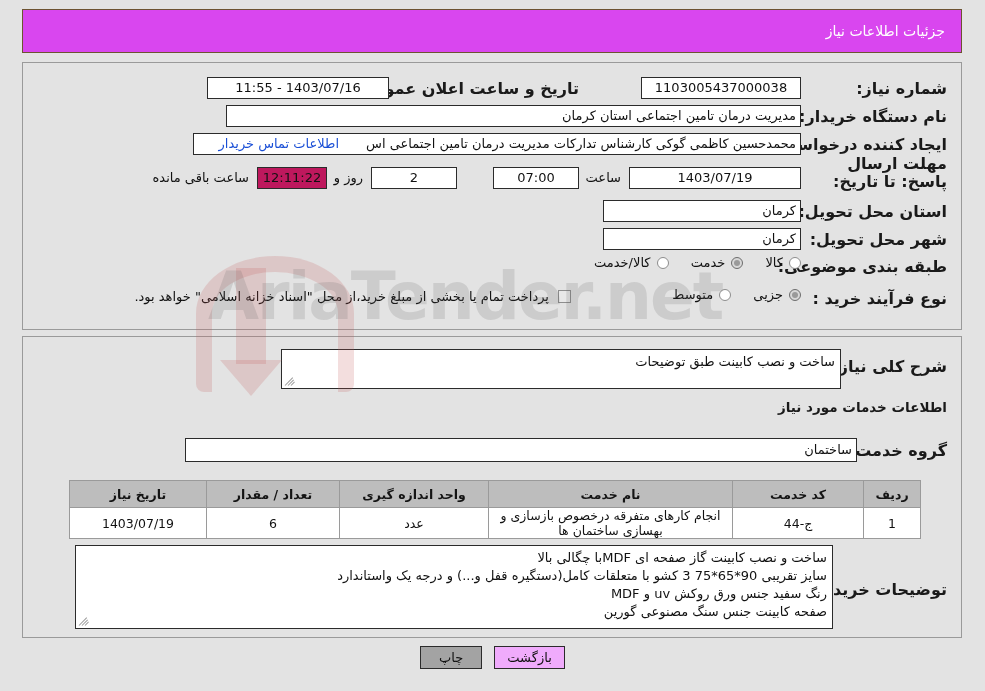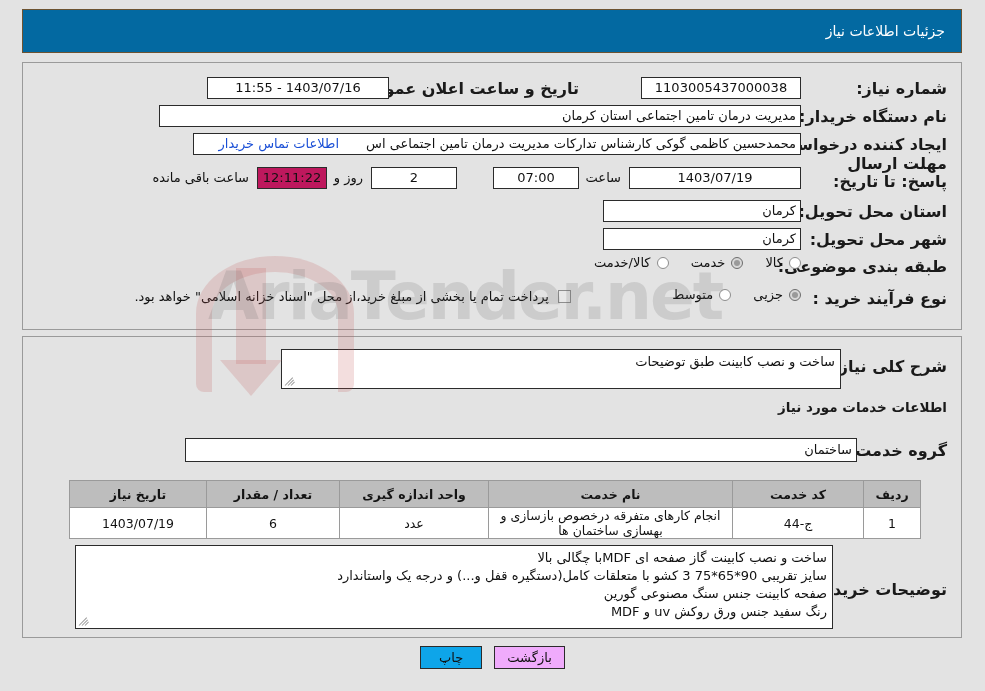--- a/index.html
+++ b/index.html
@@ -66,21 +66,21 @@
     border-top: 36px solid rgba(196,92,92,0.20);
   }
 
   
   #title-bar {
     position: absolute;
     left: 22px;
     top: 9px;
     width: 940px;
     height: 44px;
-    background: #0369a1;
+    background: #d946ef;
     border: 1px solid #6d5331;
     color: #ffffff;
     box-sizing: border-box;
     z-index: 2;
   }
   #title-bar .title-text {
     position: absolute;
     right: 16px;
     top: 13px;
     font-size: 14px;
@@ -237,21 +237,21 @@
     min-width: 62px;
     padding: 0 12px;
     border: 1px solid #2b2b2b;
     font-size: 13px;
     font-family: "DejaVu Sans", "Liberation Sans", sans-serif;
     cursor: pointer;
     box-sizing: border-box;
     margin: 0 4px;
     text-align: center;
   }
-  .btn-print { background: #0ea5e9; color: #111; }
+  .btn-print { background: #a3a3a3; color: #111; }
   .btn-back  { background: #f0abfc; color: #111; }
 </style>
 </head>
 <body>
 
 <div id="watermark">
   <div class="wm-shield"></div>
   <div class="wm-arrow"></div>
   <div class="wm-text">AriaTender.net</div>
 </div>
@@ -268,21 +268,21 @@
   <div class="field center" style="position:absolute; right:160px; top:14px; width:160px;">1103005437000038</div>
 
   <div class="row" style="right:382px; top:16px;">
     <span class="lbl">تاریخ و ساعت اعلان عمومی:</span>
   </div>
   <div class="field center" style="position:absolute; right:572px; top:14px; width:182px;">1403/07/16 - 11:55</div>
 
   <div class="row" style="right:14px; top:44px;">
     <span class="lbl">نام دستگاه خریدار:</span>
   </div>
-  <div class="field" style="position:absolute; right:160px; top:42px; width:642px;">مدیریت درمان تامین اجتماعی استان کرمان</div>
+  <div class="field" style="position:absolute; right:160px; top:42px; width:575px;">مدیریت درمان تامین اجتماعی استان کرمان</div>
 
   <div class="row" style="right:14px; top:72px;">
     <span class="lbl">ایجاد کننده درخواست:</span>
   </div>
   <div class="field" style="position:absolute; right:160px; top:70px; width:608px;">محمدحسین کاظمی گوکی کارشناس تدارکات مدیریت درمان تامین اجتماعی اس</div>
   <a class="link" style="position:absolute; right:622px; top:73px;" href="#">اطلاعات تماس خریدار</a>
 
   <div class="row" style="right:14px; top:92px; width:132px; white-space:normal; line-height:17px; display:block; text-align:right;">
     <span class="lbl">مهلت ارسال پاسخ: تا تاریخ:</span>
   </div>
@@ -379,22 +379,22 @@
         <td>6</td>
         <td>1403/07/19</td>
       </tr>
     </tbody>
   </table>
 
   <span class="lbl" style="position:absolute; right:14px; top:243px;">توضیحات خریدار:</span>
   <div class="textarea" style="position:absolute; right:128px; top:208px; width:758px; height:84px;">
     <div>ساخت و نصب کابینت گاز صفحه ای MDFبا چگالی بالا</div>
     <div>سایز تقریبی 90*65*75 3 کشو با متعلقات کامل(دستگیره قفل و...) و درجه یک واستاندارد</div>
+    <div>رنگ سفید جنس ورق روکش uv و MDF</div>
     <div>صفحه کابینت جنس سنگ مصنوعی گورین</div>
-    <div>رنگ سفید جنس ورق روکش uv و MDF</div>
     <span class="grip">
         <i></i>
         <i></i>
         <i></i>
       </span>
   </div>
 </div>
 
 <div id="button-bar">
   <span class="btn btn-back">بازگشت</span>

